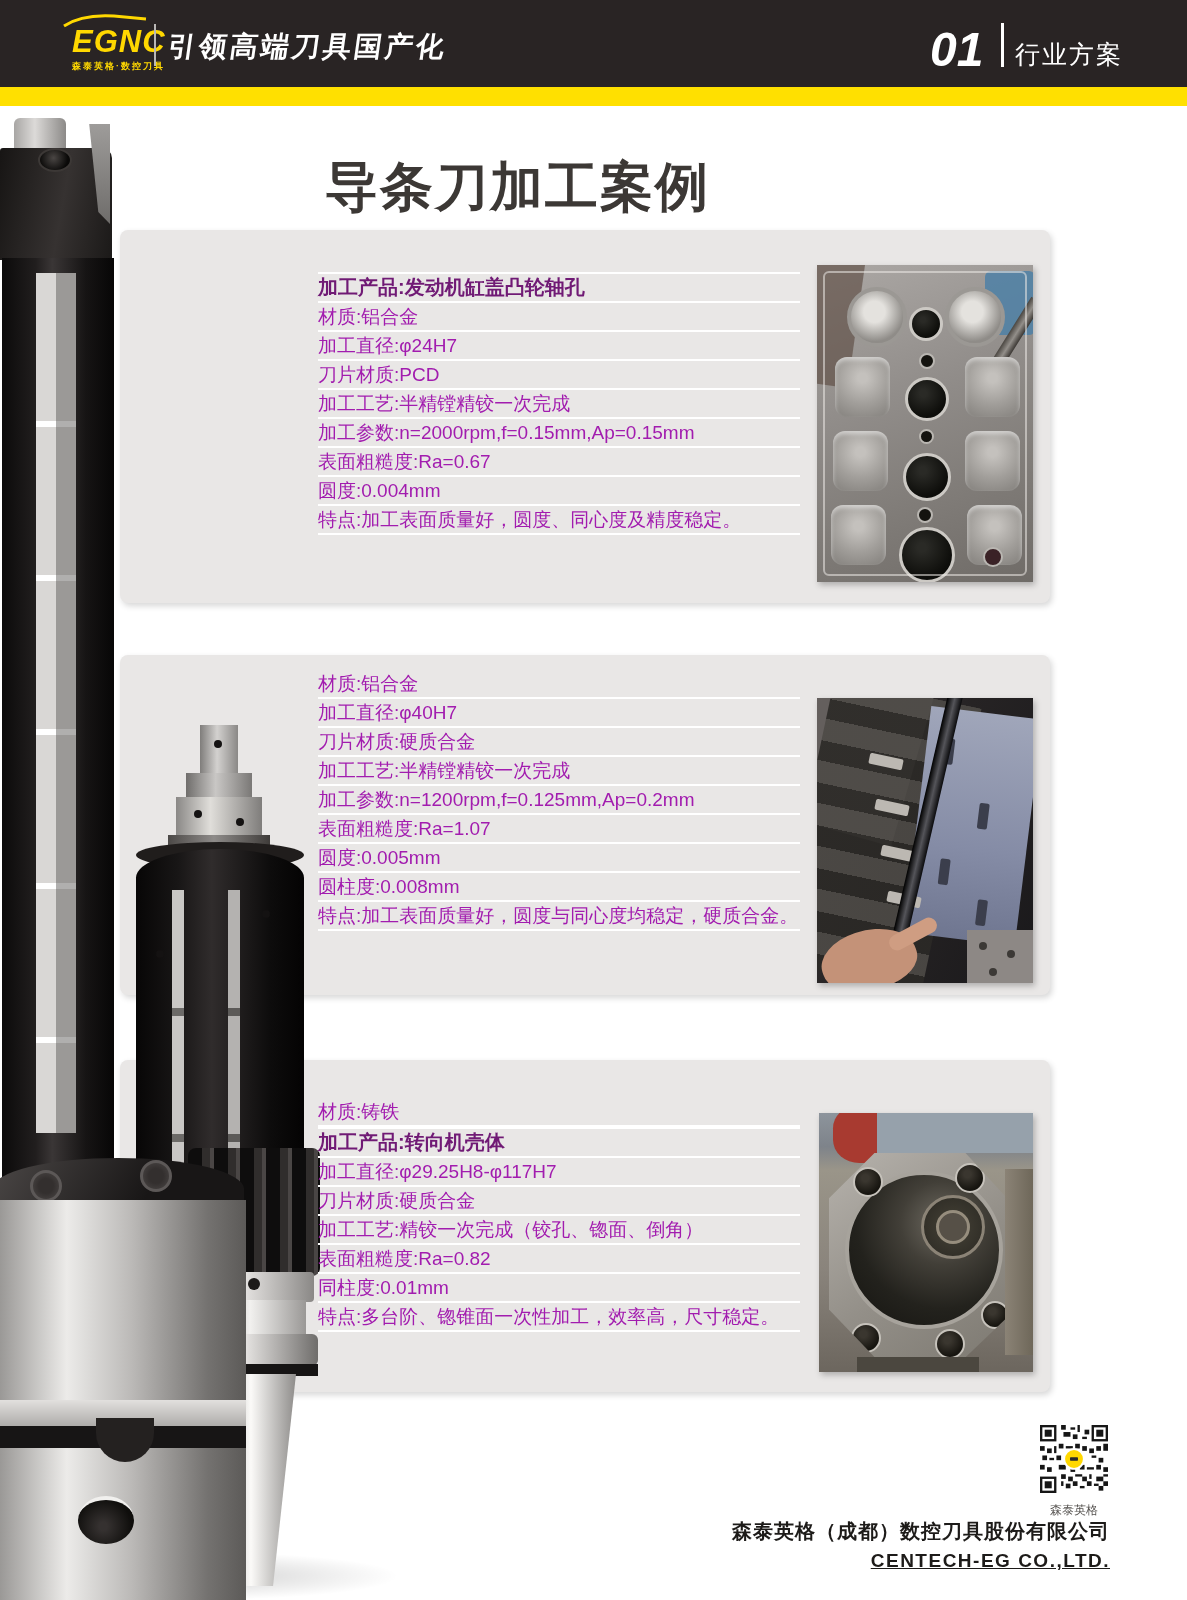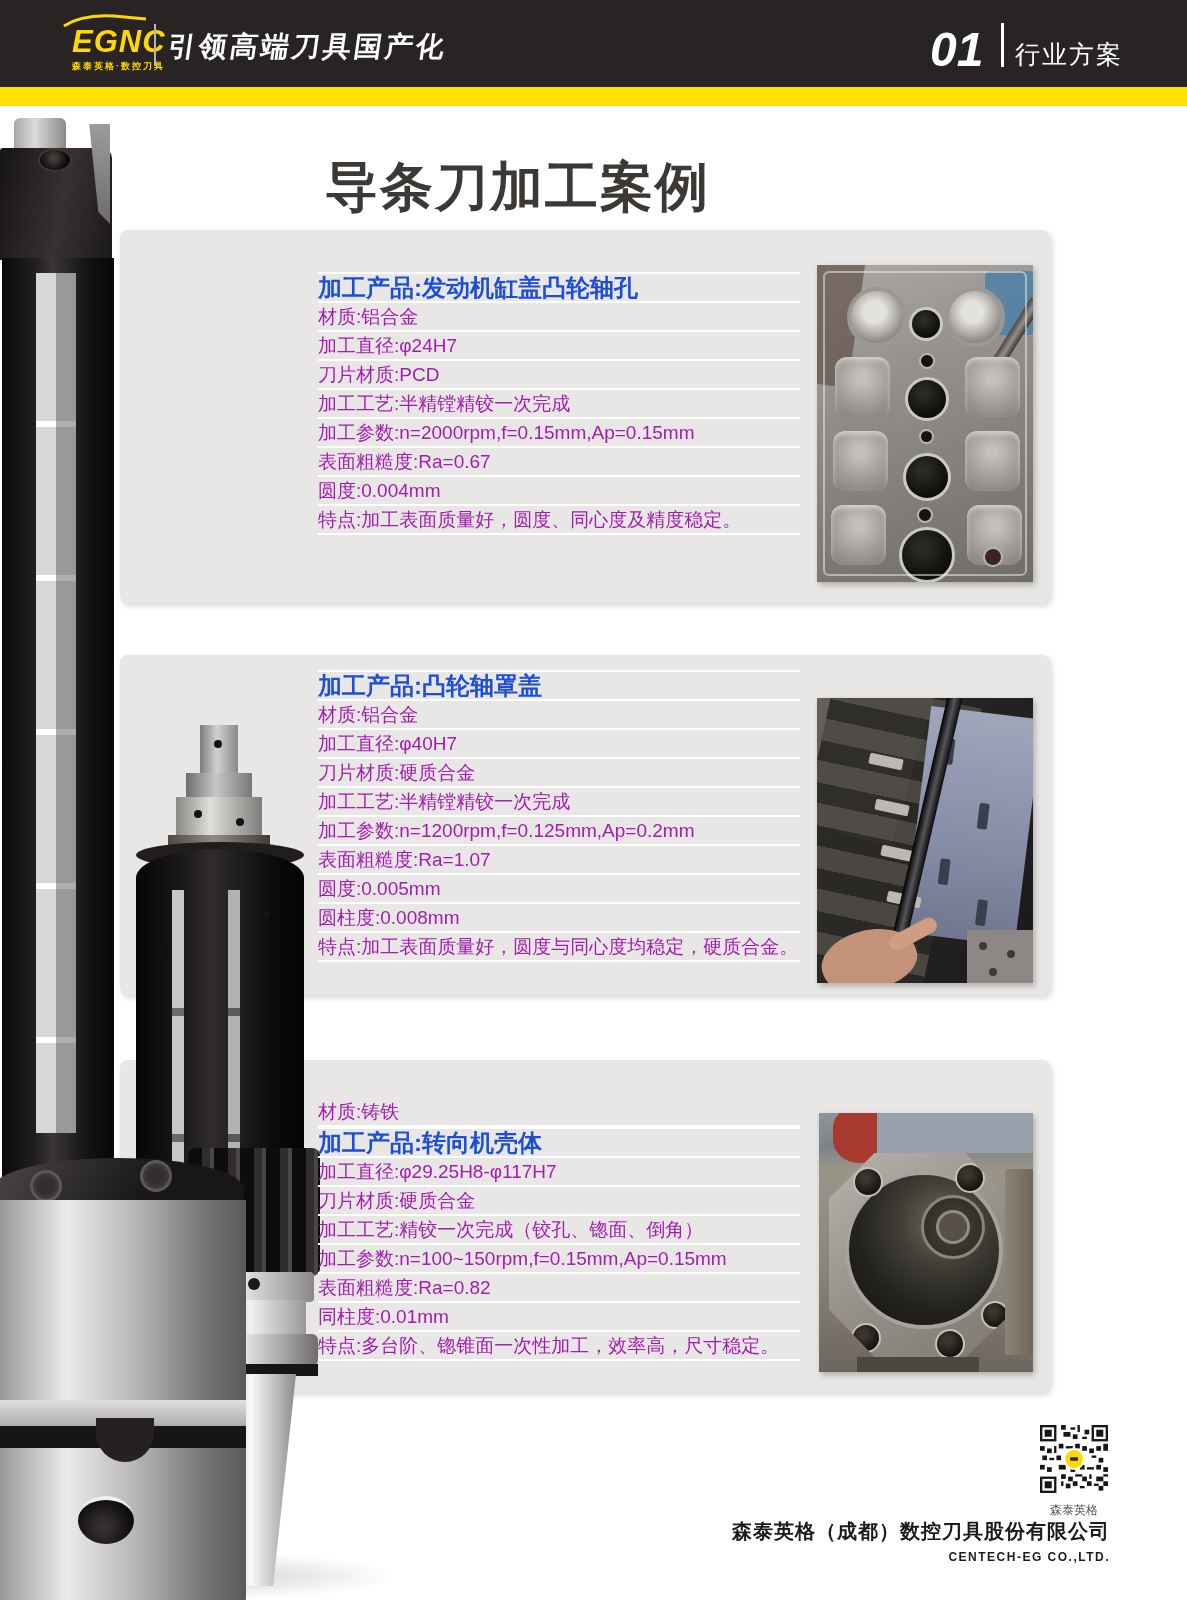--- a/index.html
+++ b/index.html
@@ -23,21 +23,21 @@
   .title{position:absolute;left:325px;top:152px;font-size:53px;font-weight:600;color:#3c3835;letter-spacing:2px;}
 
   
   .panel{position:absolute;left:120px;width:930px;background:#e9e7e6;border-radius:8px;
          box-shadow:2px 3px 6px rgba(0,0,0,0.16);}
 
   
   .info{position:absolute;width:482px;z-index:4;}
   .row{height:27px;line-height:27px;border-bottom:2px solid #ffffff;font-size:19px;color:#a21caf;
        white-space:nowrap;}
-  .row.tt{font-weight:bold;color:#1d4ed8;font-size:24px;border-top:2px solid #ffffff;}
+  .row.tt{font-weight:bold;color:#701a75;font-size:20px;border-top:2px solid #ffffff;}
 
   
   .photo{position:absolute;overflow:hidden;box-shadow:2px 3px 6px rgba(0,0,0,0.25);z-index:4;}
   .photo *{position:absolute;}
 
   
   .ph1{background:linear-gradient(160deg,#aca8a5,#918d8a 40%,#807c78 70%,#6f6b67);}
   .ph1 .corner{left:-12px;top:-10px;width:52px;height:130px;background:#5c4c42;opacity:.65;transform:rotate(8deg);}
   .ph1 .blue{left:168px;top:6px;width:50px;height:64px;background:#4d80a6;opacity:.85;border-radius:6px;}
   .ph1 .rod{left:188px;top:28px;width:13px;height:96px;background:linear-gradient(90deg,#4a4641,#938f8a,#3a3632);transform:rotate(32deg);}
@@ -132,21 +132,21 @@
   .t3f-notch{left:96px;top:270px;width:58px;height:44px;border-radius:0 0 40px 40px;background:#242120;}
   .t3f-hole{left:78px;top:348px;width:56px;height:44px;border-radius:50%;
         background:radial-gradient(circle at 45% 60%,#353130 10%,#0f0e0c 70%);border-top:4px solid #f1f0ee;}
   .floor-shadow{position:absolute;left:0px;top:1552px;width:400px;height:48px;border-radius:50%;
         background:radial-gradient(ellipse,rgba(0,0,0,.18),rgba(0,0,0,0) 70%);z-index:1;}
 
   
   .qr{position:absolute;left:1040px;top:1425px;width:68px;height:68px;}
   .qr-caption{position:absolute;left:1034px;top:1502px;width:80px;text-align:center;font-size:12px;color:#55524f;}
   .company-cn{position:absolute;right:77px;top:1518px;font-size:20px;font-weight:bold;color:#1d1b19;letter-spacing:1px;}
-  .company-en{position:absolute;right:77px;top:1550px;font-size:12px;font-weight:bold;color:#1d1b19;letter-spacing:1.5px;}
+  .company-en{position:absolute;right:77px;top:1550px;font-size:19px;font-weight:bold;color:#1d1b19;letter-spacing:1.5px;text-decoration:underline;}
 </style>
 </head>
 <body>
 
 <div class="hdr">
   <svg class="abs" style="left:62px;top:12px" width="86" height="16" viewBox="0 0 86 16">
     <path d="M2 14 Q20 2 52 4 L84 7" stroke="#ffd800" stroke-width="3" fill="none"></path>
   </svg>
   <div class="logo-text">EGNC</div>
   <div class="logo-sub">森泰英格·数控刀具</div>
@@ -170,39 +170,37 @@
   <div class="row">加工直径:φ24H7</div>
   <div class="row">刀片材质:PCD</div>
   <div class="row">加工工艺:半精镗精铰一次完成</div>
   <div class="row">加工参数:n=2000rpm,f=0.15mm,Ap=0.15mm</div>
   <div class="row">表面粗糙度:Ra=0.67</div>
   <div class="row">圆度:0.004mm</div>
   <div class="row">特点:加工表面质量好，圆度、同心度及精度稳定。</div>
 </div>
 
 <div class="info" style="left:318px;top:670px">
-  <div class="row tt">加工产品:凸轮轴罩盖</div>
   <div class="row">材质:铝合金</div>
   <div class="row">加工直径:φ40H7</div>
   <div class="row">刀片材质:硬质合金</div>
   <div class="row">加工工艺:半精镗精铰一次完成</div>
   <div class="row">加工参数:n=1200rpm,f=0.125mm,Ap=0.2mm</div>
   <div class="row">表面粗糙度:Ra=1.07</div>
   <div class="row">圆度:0.005mm</div>
   <div class="row">圆柱度:0.008mm</div>
   <div class="row">特点:加工表面质量好，圆度与同心度均稳定，硬质合金。</div>
 </div>
 
 <div class="info" style="left:318px;top:1098px">
   <div class="row">材质:铸铁</div>
   <div class="row tt">加工产品:转向机壳体</div>
   <div class="row">加工直径:φ29.25H8-φ117H7</div>
   <div class="row">刀片材质:硬质合金</div>
   <div class="row">加工工艺:精铰一次完成（铰孔、锪面、倒角）</div>
-  <div class="row">加工参数:n=100~150rpm,f=0.15mm,Ap=0.15mm</div>
   <div class="row">表面粗糙度:Ra=0.82</div>
   <div class="row">同柱度:0.01mm</div>
   <div class="row">特点:多台阶、锪锥面一次性加工，效率高，尺寸稳定。</div>
 </div>
 
 <div class="photo ph1" style="left:817px;top:265px;width:216px;height:317px">
   <div class="corner"></div>
   <div class="blue"></div>
   <div class="rod"></div>
   <div class="bigcap" style="left:30px;top:22px"></div>

